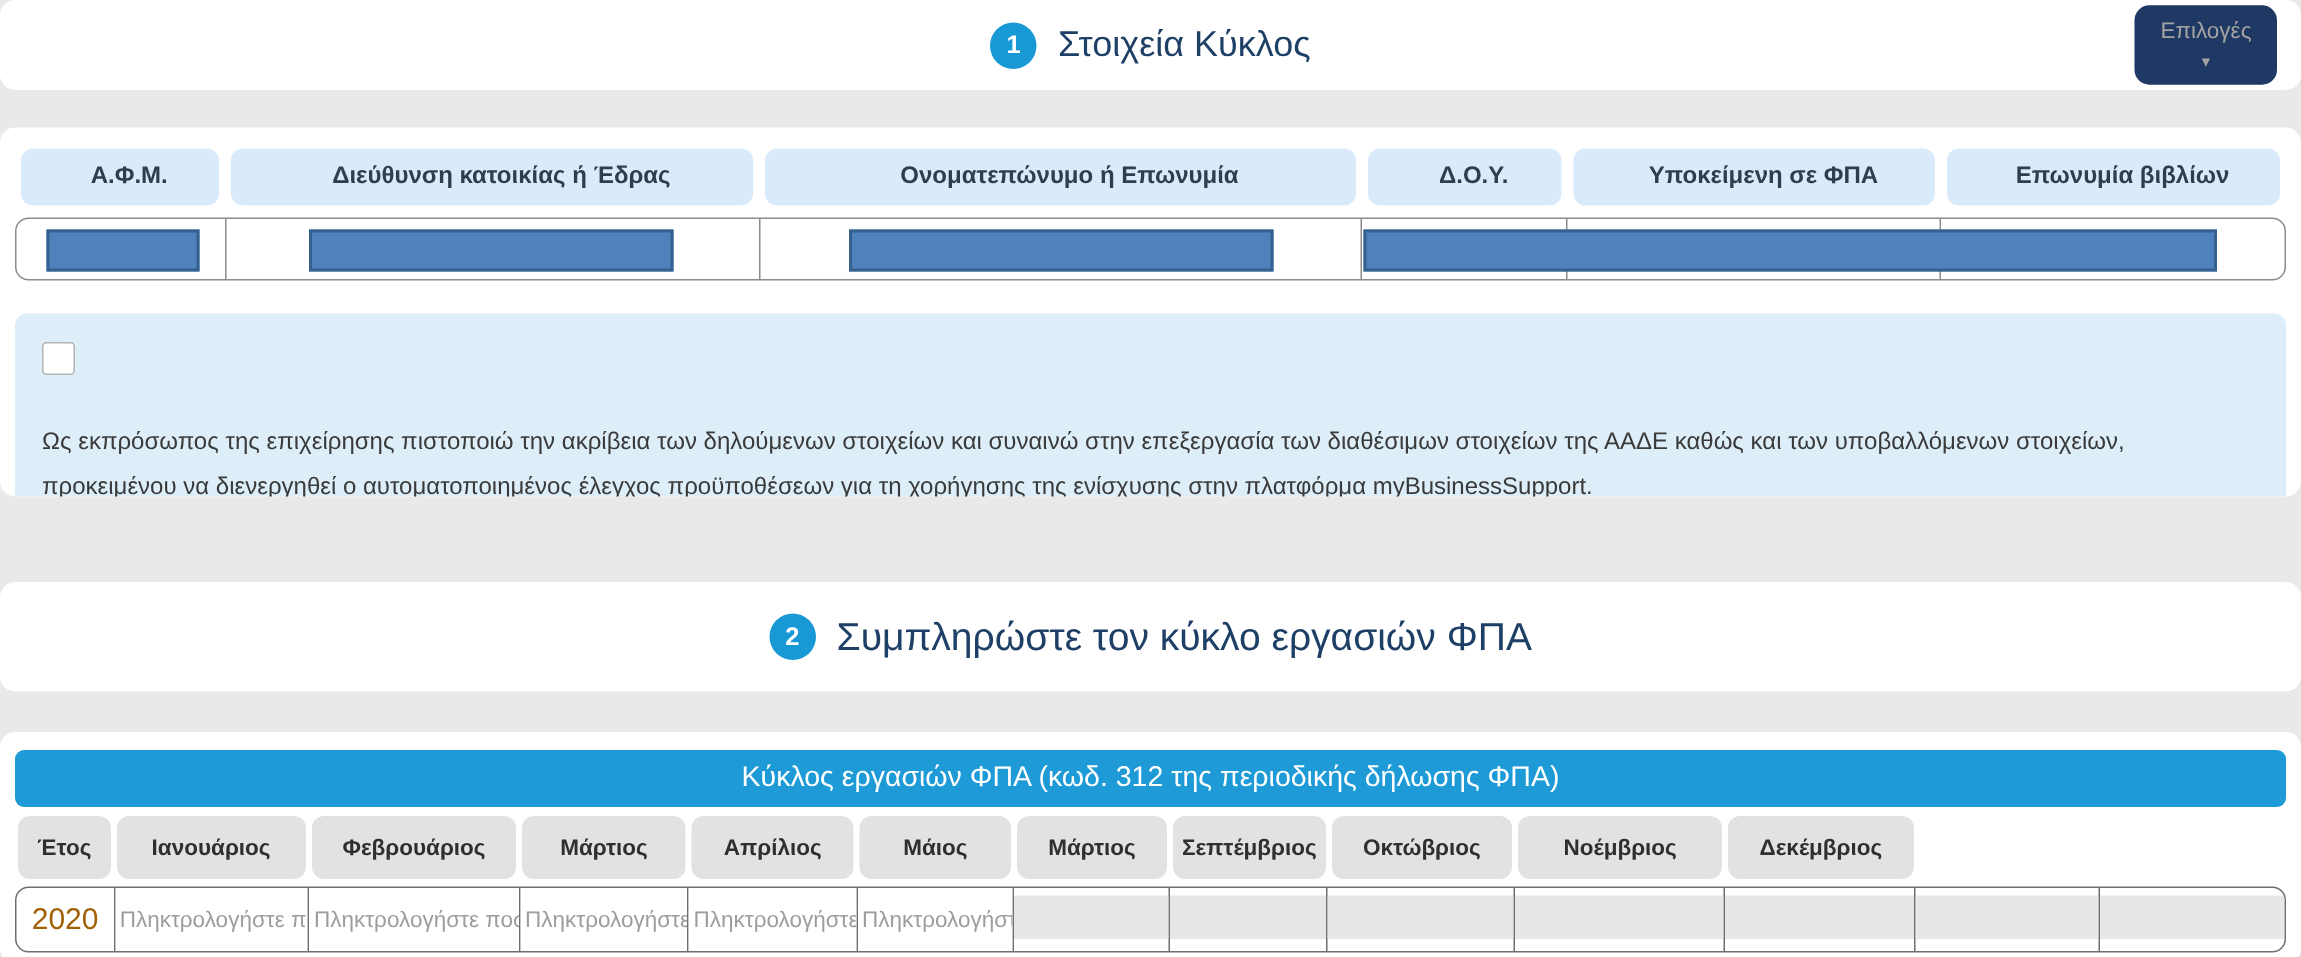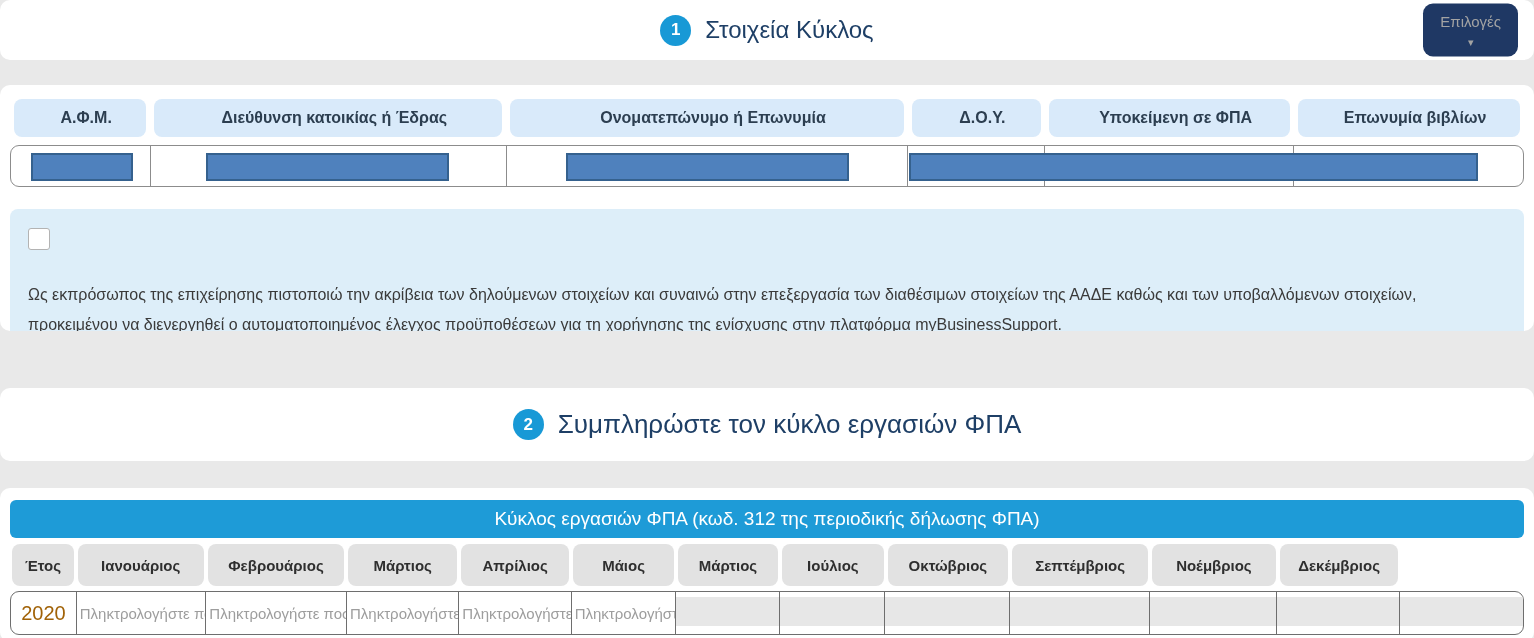--- a/index.html
+++ b/index.html
@@ -147,23 +147,22 @@
 <div class="panel" id="panel-vat">
   <div class="vat-banner">Κύκλος εργασιών ΦΠΑ (κωδ. 312 της περιοδικής δήλωσης ΦΠΑ)</div>
   <div class="vat-grid vat-head">
     <div class="month-chip">Έτος</div>
     <div class="month-chip">Ιανουάριος</div>
     <div class="month-chip">Φεβρουάριος</div>
     <div class="month-chip">Μάρτιος</div>
     <div class="month-chip">Απρίλιος</div>
     <div class="month-chip">Μάιος</div>
     <div class="month-chip">Μάρτιος</div>
-    <div class="month-chip">Ιούλιος</div>
+    <div class="month-chip">Σεπτέμβριος</div>
     <div class="month-chip">Οκτώβριος</div>
-    <div class="month-chip">Σεπτέμβριος</div>
     <div class="month-chip">Νοέμβριος</div>
     <div class="month-chip">Δεκέμβριος</div>
   </div>
   <div class="vat-row">
     <div class="vat-grid">
       <div class="vat-cell year-cell">2020</div>
       <div class="vat-cell"><input class="month-input" placeholder="Πληκτρολογήστε ποσό" style=""></div>
       <div class="vat-cell"><input class="month-input" placeholder="Πληκτρολογήστε ποσό" style=""></div>
       <div class="vat-cell"><input class="month-input" placeholder="Πληκτρολογήστε ποσό" style=""></div>
       <div class="vat-cell"><input class="month-input" placeholder="Πληκτρολογήστε ποσό" style=""></div>

